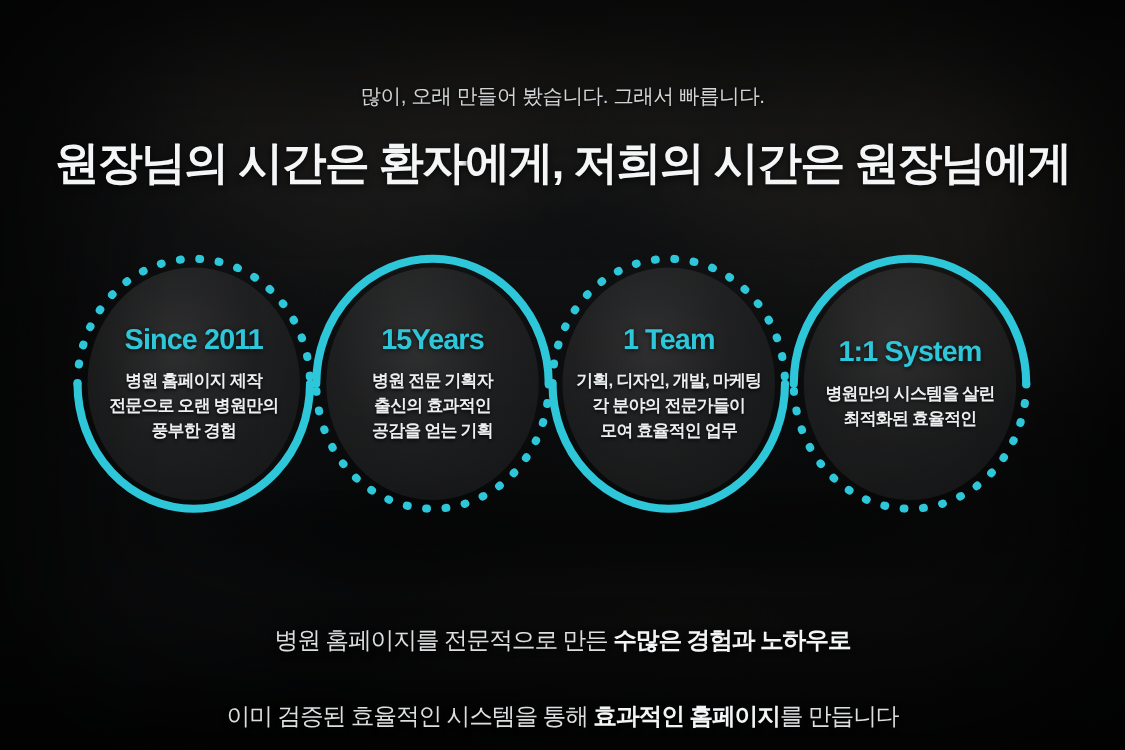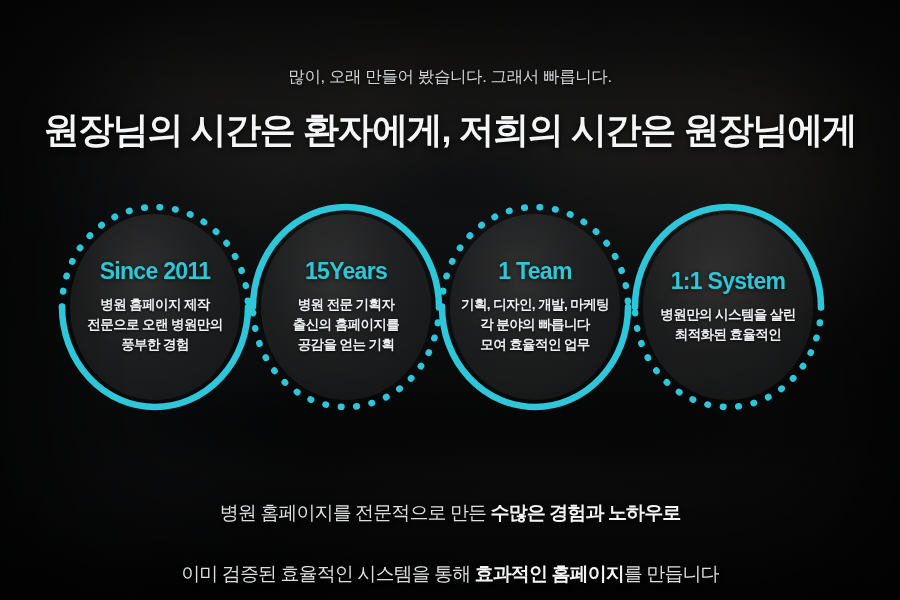--- a/index.html
+++ b/index.html
@@ -222,37 +222,37 @@
       <div class="ring-item" style="left:243px;">
         <div class="ring-disc"></div>
         <svg class="ring-svg" viewBox="0 0 206 215">
           <path d="M 10 107 A 93 100 0 0 1 196 107" fill="none" stroke="#2ec7da" stroke-width="6.5" stroke-linecap="round"></path>
           <path d="M 196 107 A 93 100 0 0 1 10 107" fill="none" stroke="#2ec7da" stroke-width="6.5" stroke-linecap="round" stroke-dasharray="0.6 15"></path>
         </svg>
         <div class="ring-text">
           <div class="ring-title">15Years</div>
           <div class="ring-desc">
             <div>병원 전문 기획자</div>
-            <div>출신의 홈페이지를</div>
+            <div>출신의 효과적인</div>
             <div>공감을 얻는 기획</div>
           </div>
         </div>
       </div>
 
       <div class="ring-item" style="left:432px;">
         <div class="ring-disc"></div>
         <svg class="ring-svg" viewBox="0 0 206 215">
           <path d="M 10 107 A 93 100 0 0 1 196 107" fill="none" stroke="#2ec7da" stroke-width="6.5" stroke-linecap="round" stroke-dasharray="0.6 15"></path>
           <path d="M 196 107 A 93 100 0 0 1 10 107" fill="none" stroke="#2ec7da" stroke-width="6.5" stroke-linecap="round"></path>
         </svg>
         <div class="ring-text">
           <div class="ring-title">1 Team</div>
           <div class="ring-desc">
             <div>기획, 디자인, 개발, 마케팅</div>
-            <div>각 분야의 빠릅니다</div>
+            <div>각 분야의 전문가들이</div>
             <div>모여 효율적인 업무</div>
           </div>
         </div>
       </div>
 
       <div class="ring-item" style="left:625px;">
         <div class="ring-disc"></div>
         <svg class="ring-svg" viewBox="0 0 206 215">
           <path d="M 10 107 A 93 100 0 0 1 196 107" fill="none" stroke="#2ec7da" stroke-width="6.5" stroke-linecap="round"></path>
           <path d="M 196 107 A 93 100 0 0 1 10 107" fill="none" stroke="#2ec7da" stroke-width="6.5" stroke-linecap="round" stroke-dasharray="0.6 15"></path>

